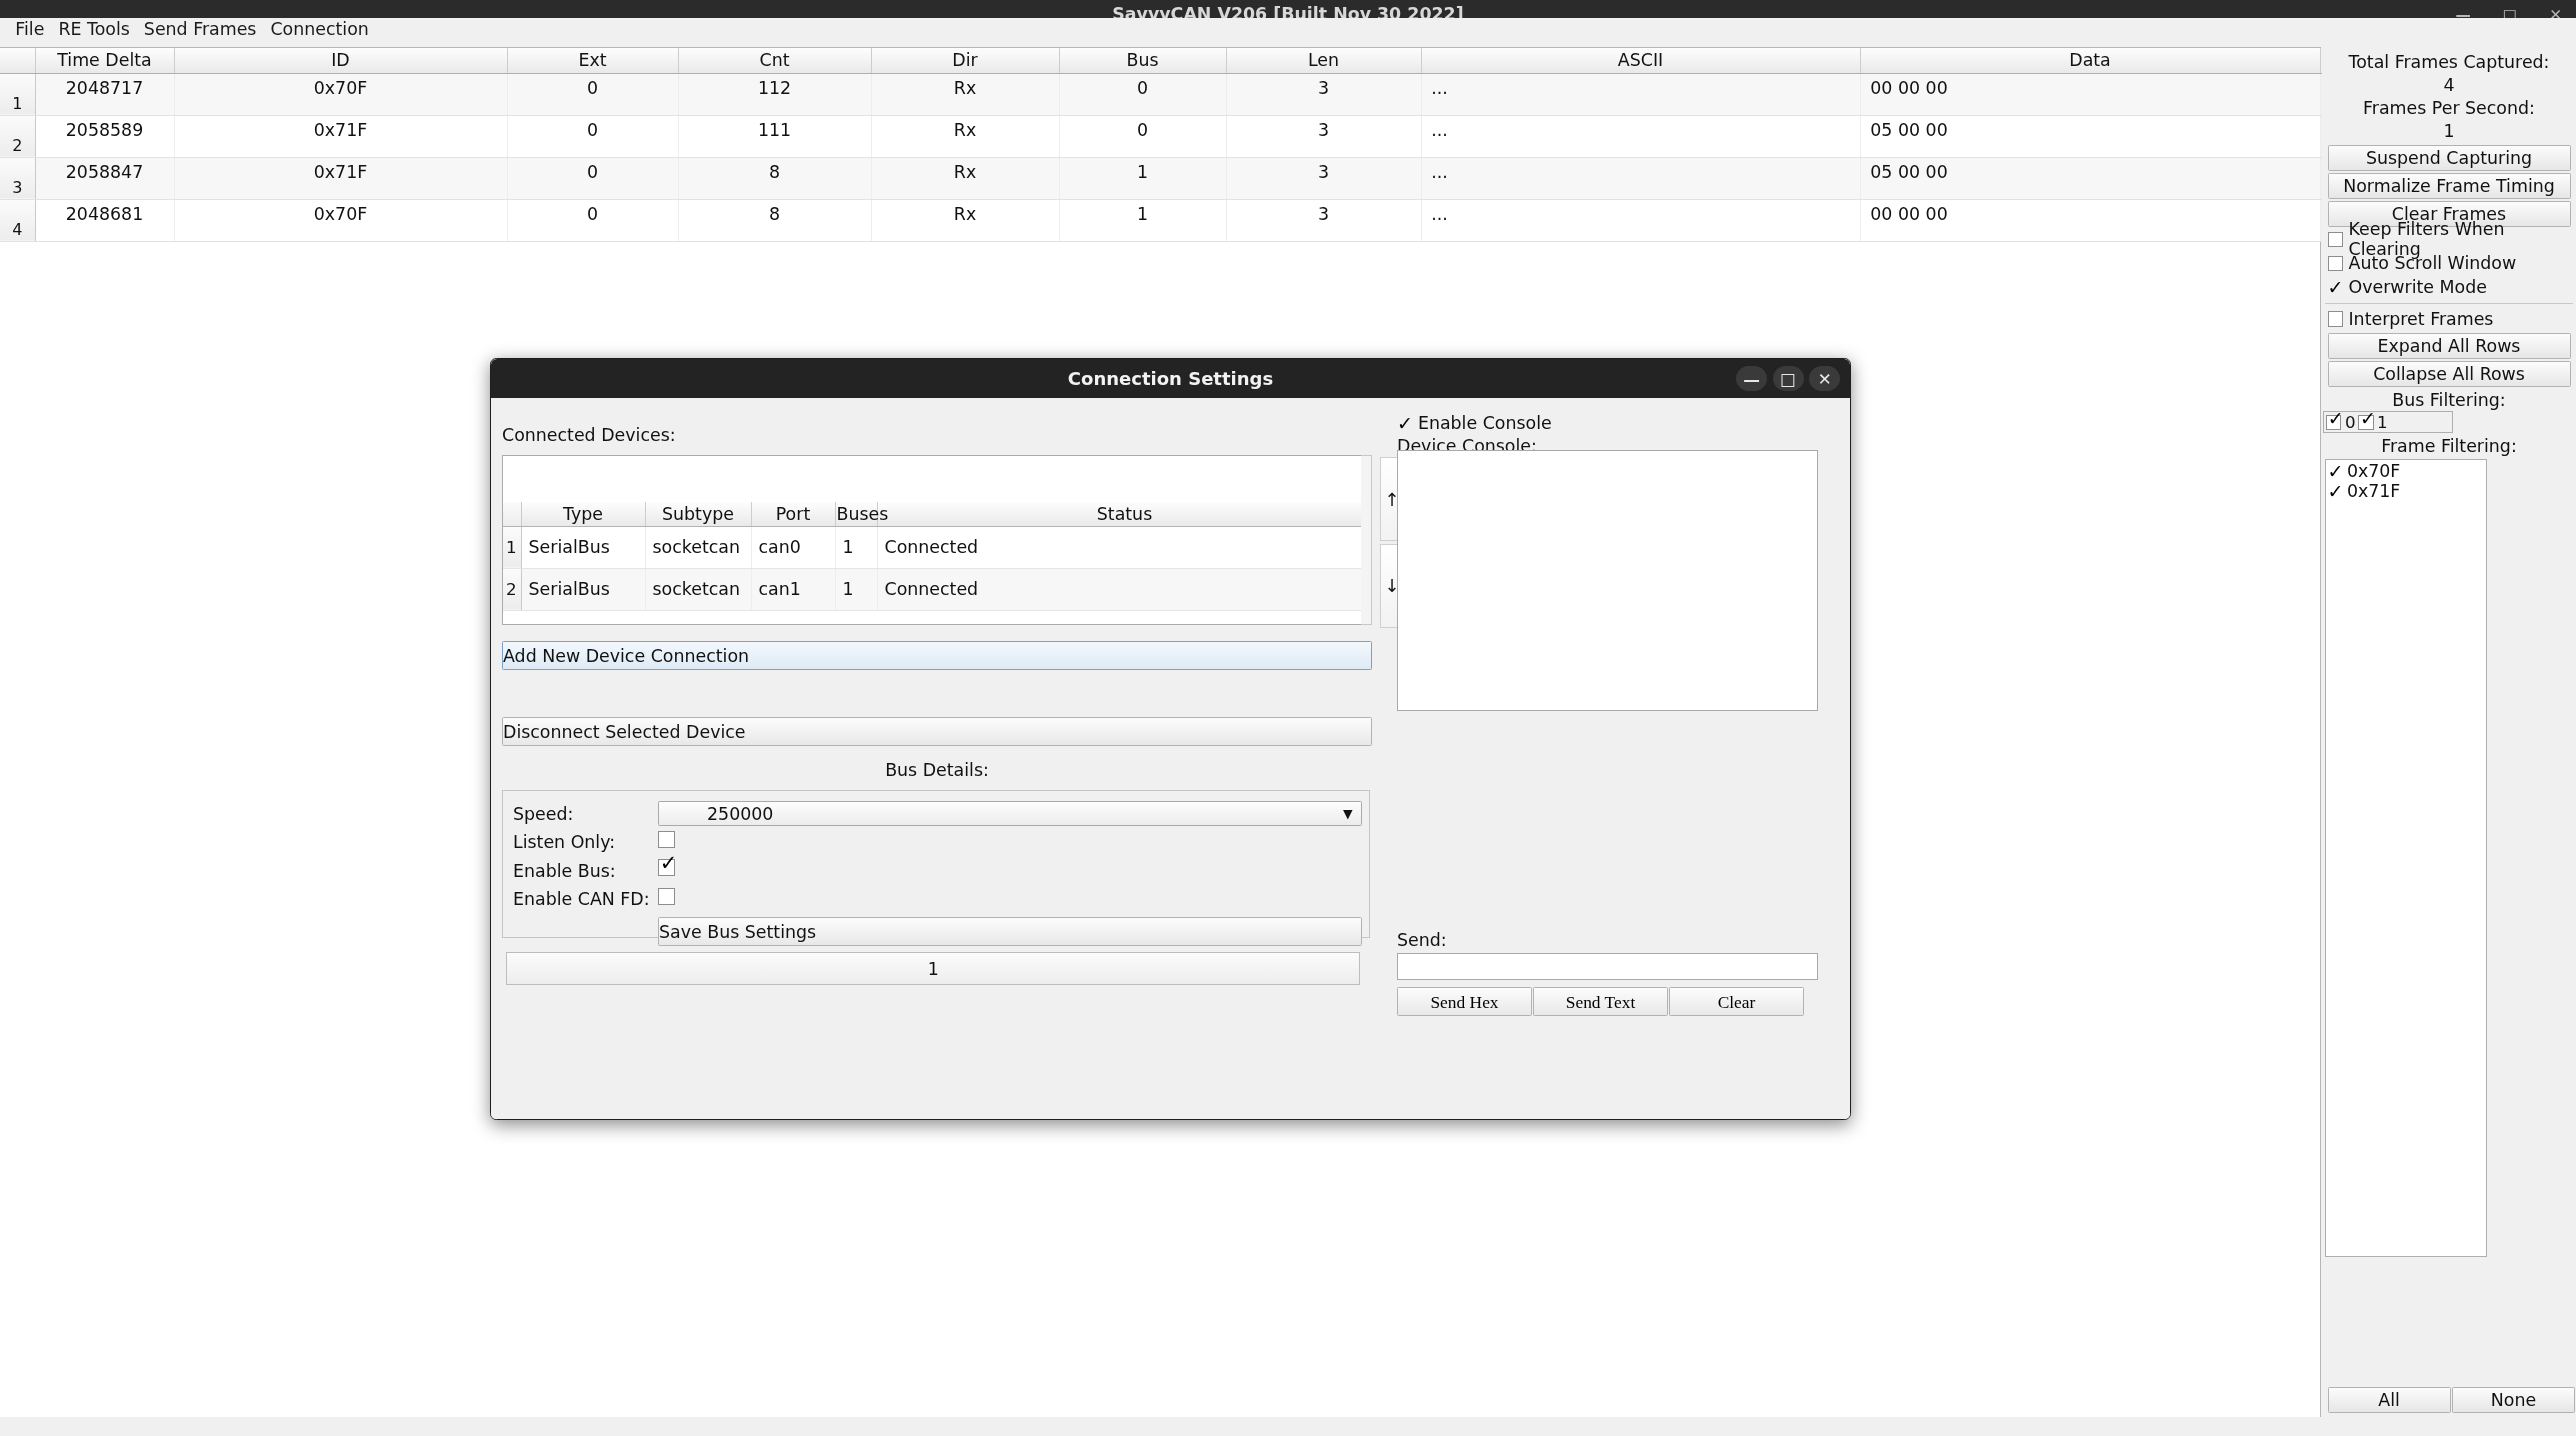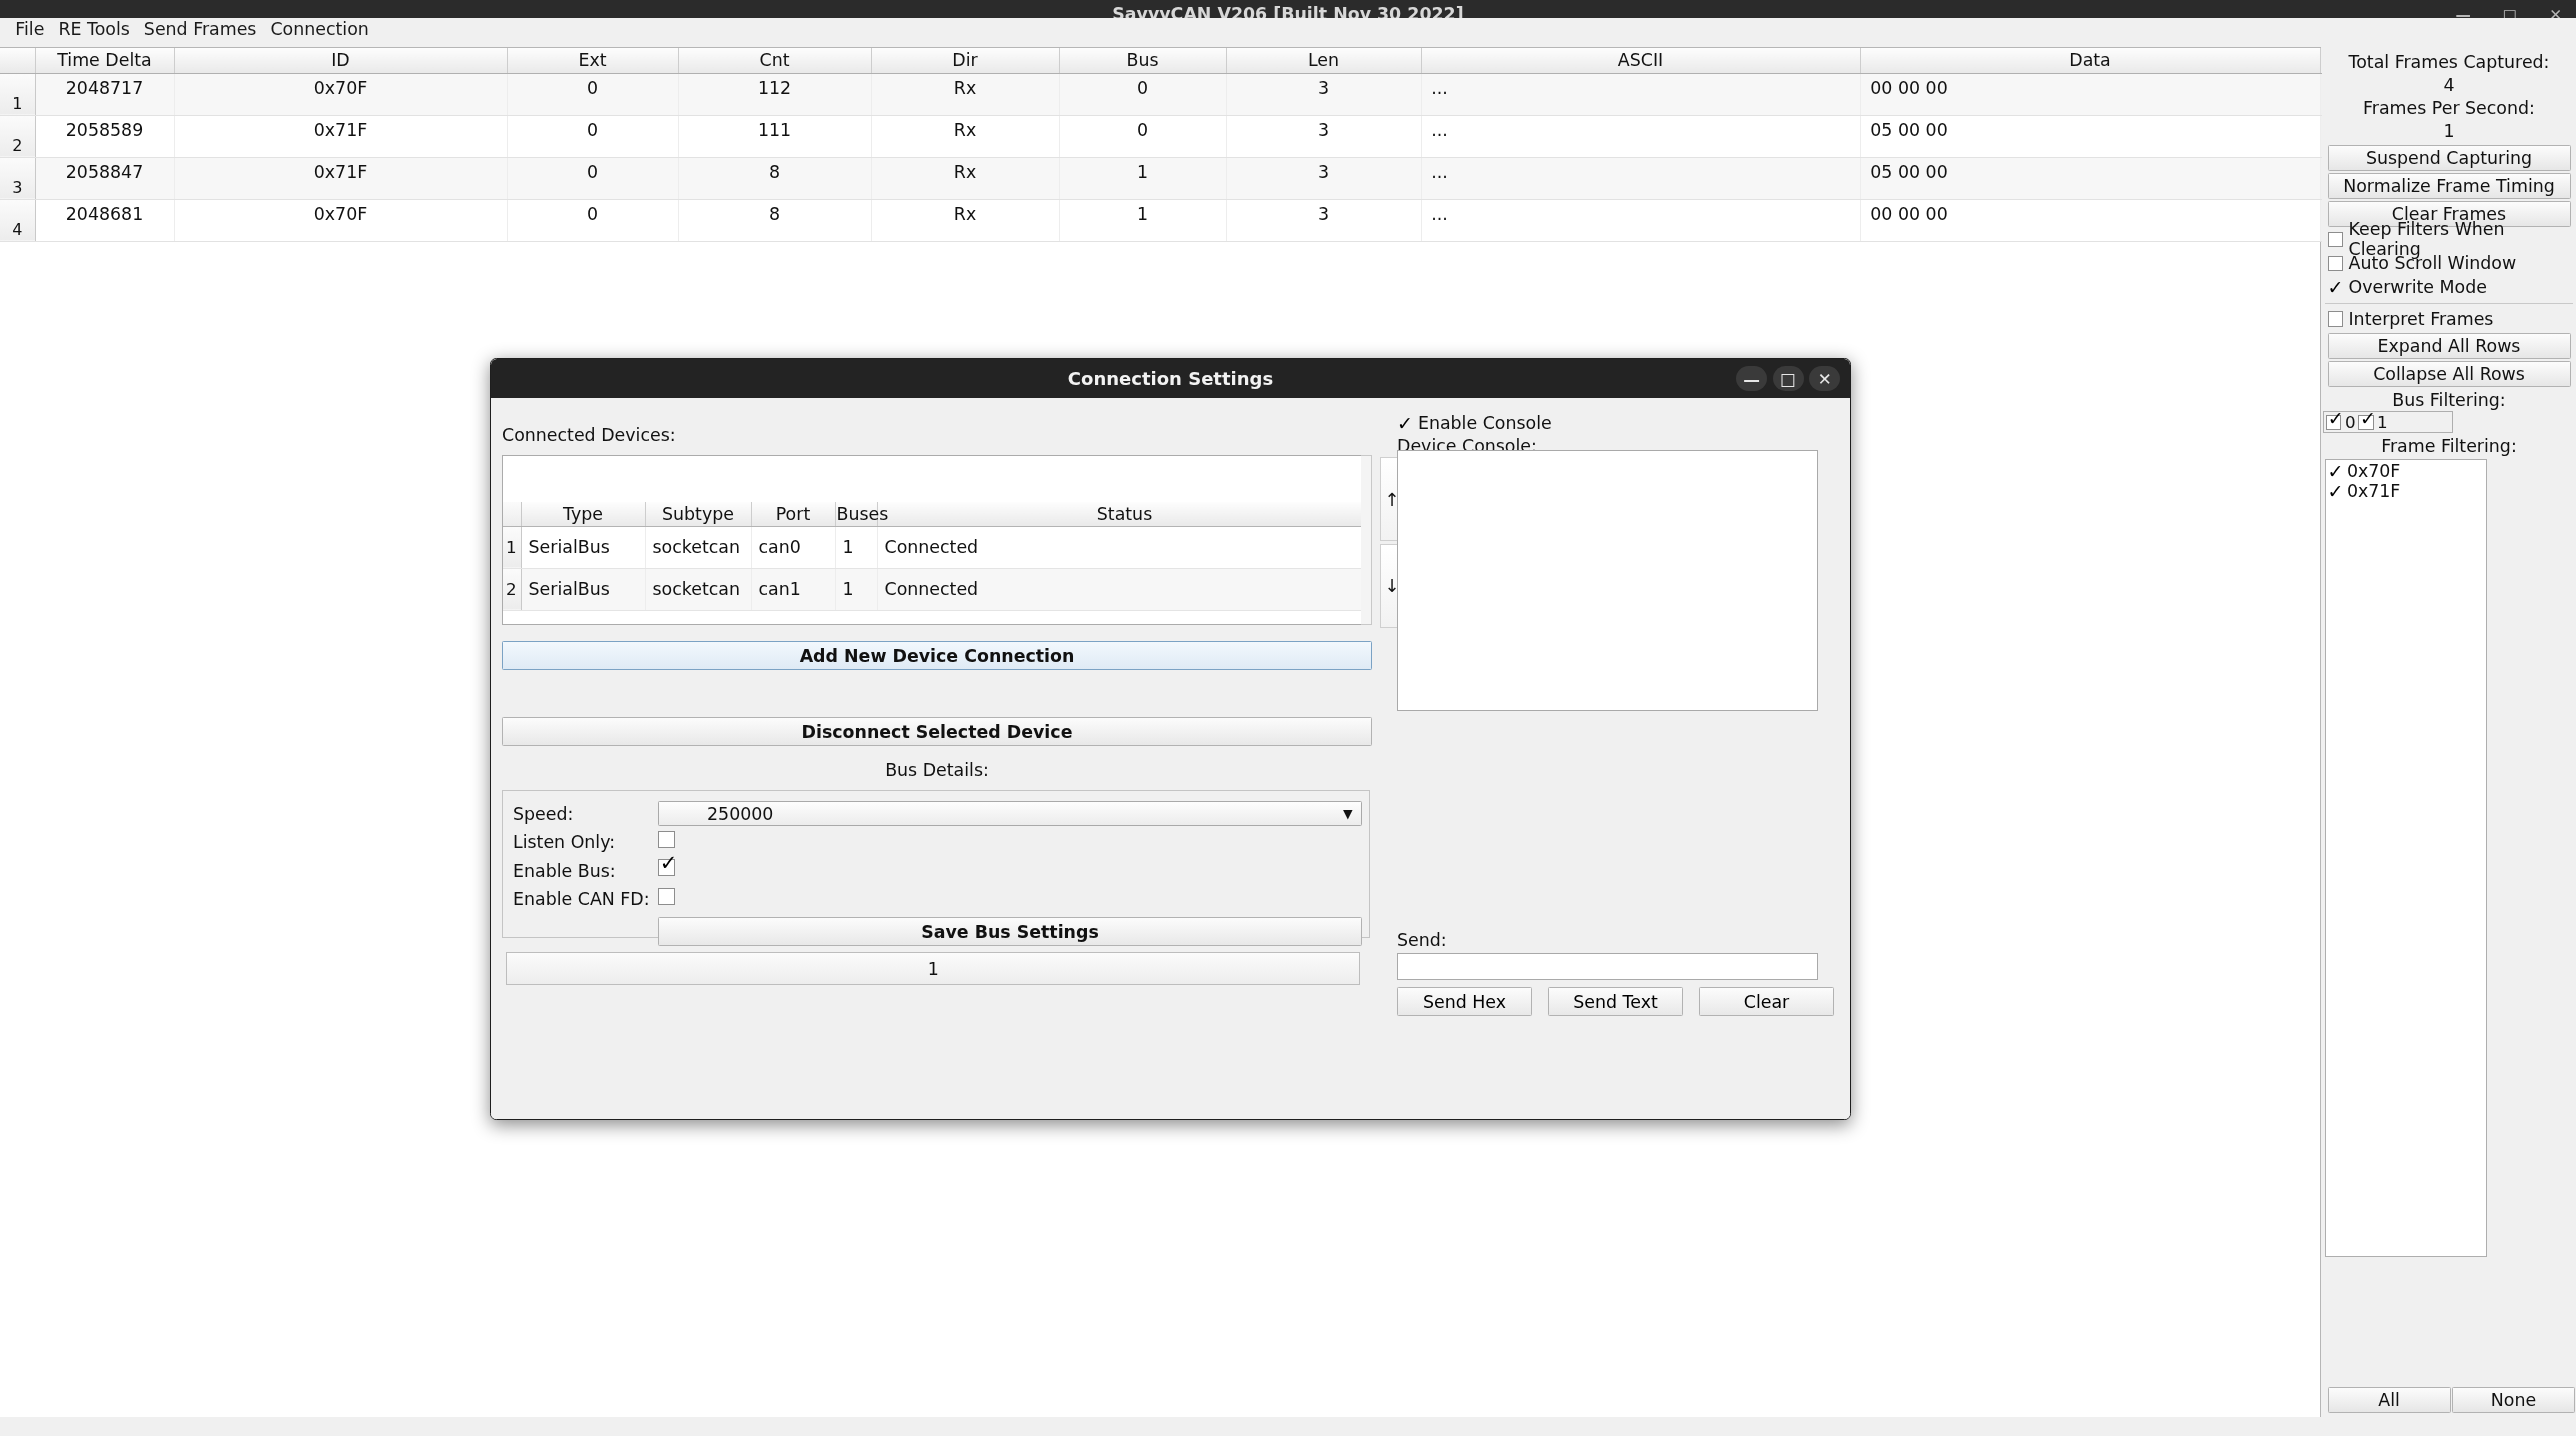--- a/index.html
+++ b/index.html
@@ -246,24 +246,24 @@
     width: 24px; height: 84px;
     background: linear-gradient(#ffffff,#f2f2f2);
     border: 0.7px solid #cfcfcf;
     display: flex; align-items: center; justify-content: center;
     font-size: 18px; color: #111; cursor: default;
   }
   .arrowbtn + .arrowbtn { margin-top: 2.8px; }
 
   .dbtn {
     position: absolute;
-    height: 29px; line-height: 28px; text-align: center;
+    height: 29px; line-height: 28px; text-align: left;
     background: linear-gradient(#fcfcfc,#e8e8e8);
     border: 0.7px solid #b2b2b2; border-radius: 1.4px;
-    font-size: 17.4px; color: #111; cursor: default; font-weight: bold;
+    font-size: 17.4px; color: #111; cursor: default;
   }
   .dbtn.primary {
     background: linear-gradient(#f2f8fd,#dfeaf5);
     border: 0.7px solid #7ba2c4;
   }
 
   .busdetails-box {
     position: absolute; left: 11px; top: 392px;
     width: 868px; height: 148px;
     border: 0.7px solid #c4c4c4; background: #f0f0f0;
@@ -300,21 +300,21 @@
   .console-box {
     position: absolute; left: 906px; top: 52px;
     width: 421px; height: 261px;
     border: 0.7px solid #a9a9a9; background: #ffffff;
   }
   .send-input {
     position: absolute; left: 906px; top: 555px;
     width: 421px; height: 26.5px;
     border: 0.7px solid #a9a9a9; background: #ffffff;
   }
-  .send-btns { position: absolute; left: 906px; top: 589px; display: flex; gap: 16px; }
+  .send-btns { position: absolute; left: 906px; top: 589px; display: flex; gap: 1px; font-family: Liberation Serif, serif; }
   .send-btns > div {
     width: 135px; height: 29px; line-height: 28px; text-align: center;
     background: linear-gradient(#fcfcfc,#e8e8e8);
     border: 0.7px solid #b2b2b2; border-radius: 1.4px;
     font-size: 17.4px; cursor: default;
   }
 </style>
 </head>
 <body>
 

